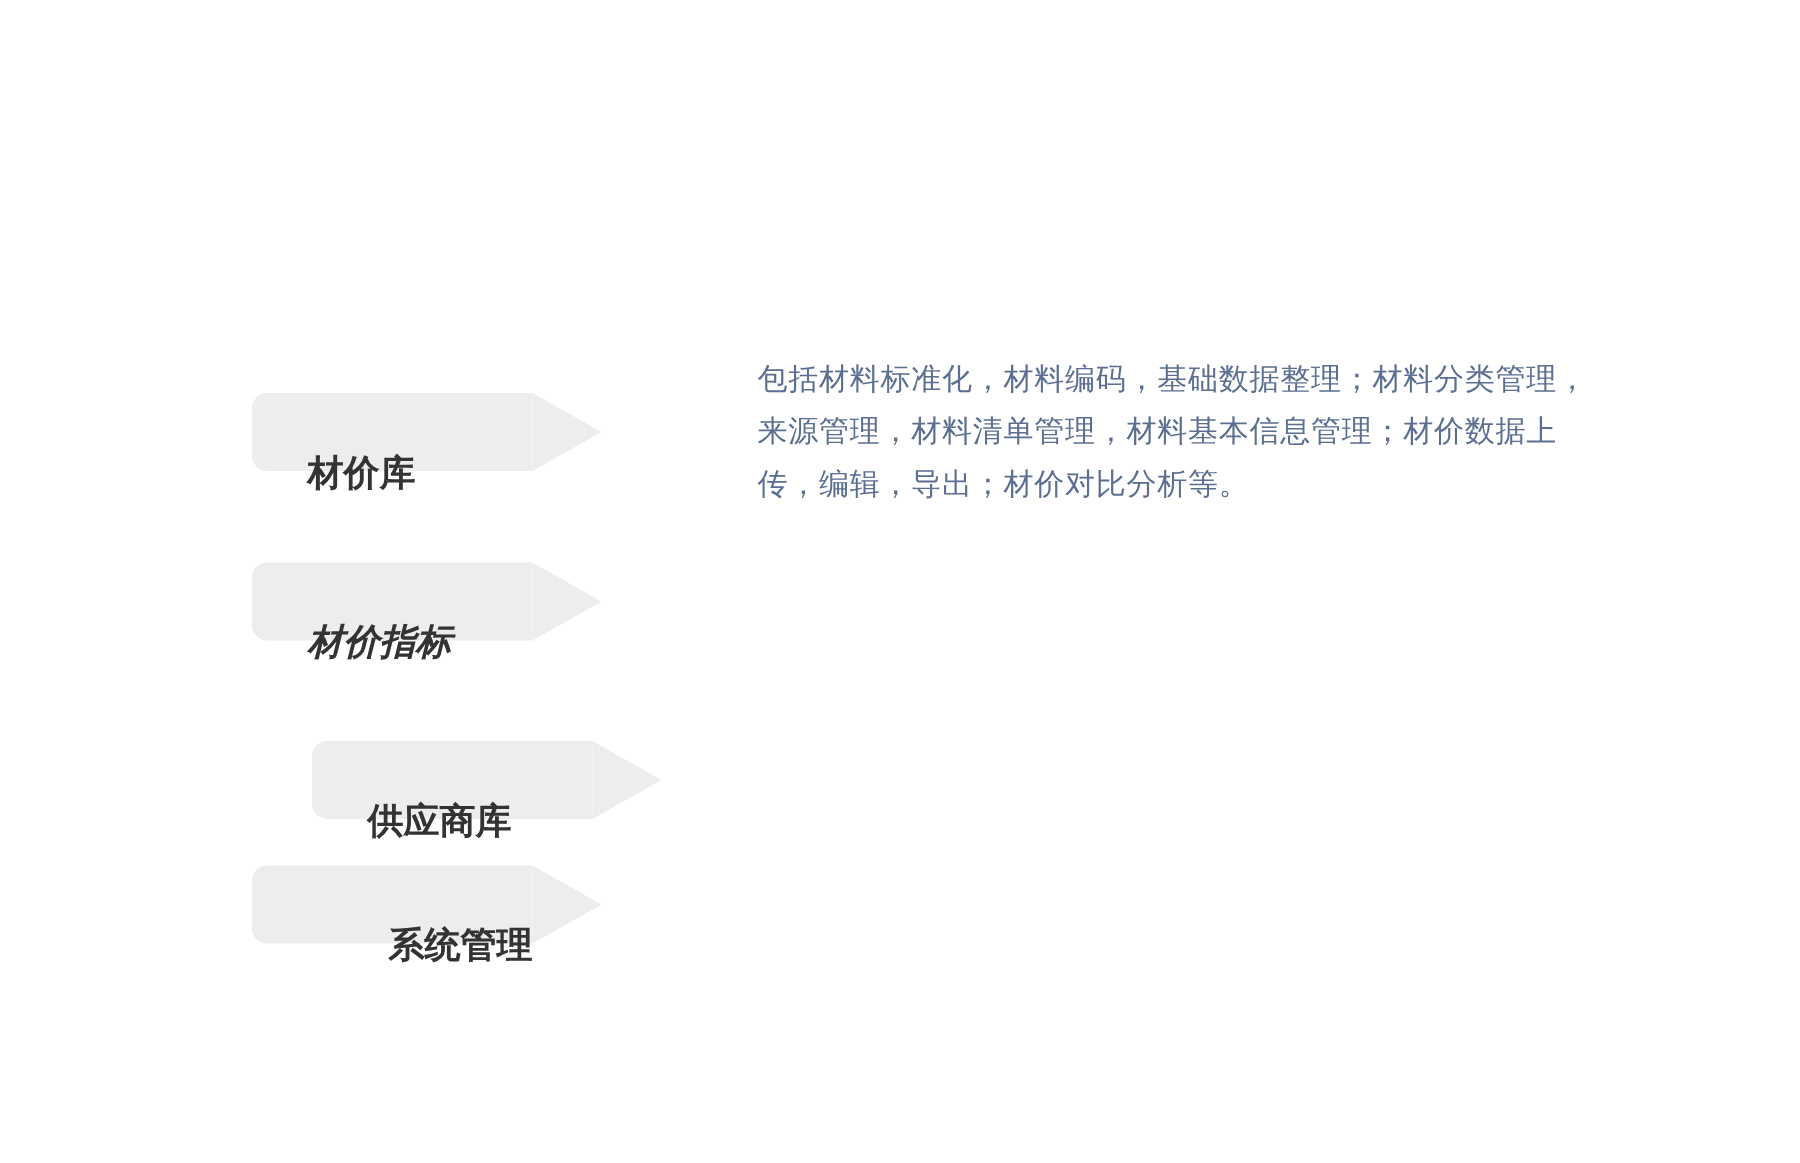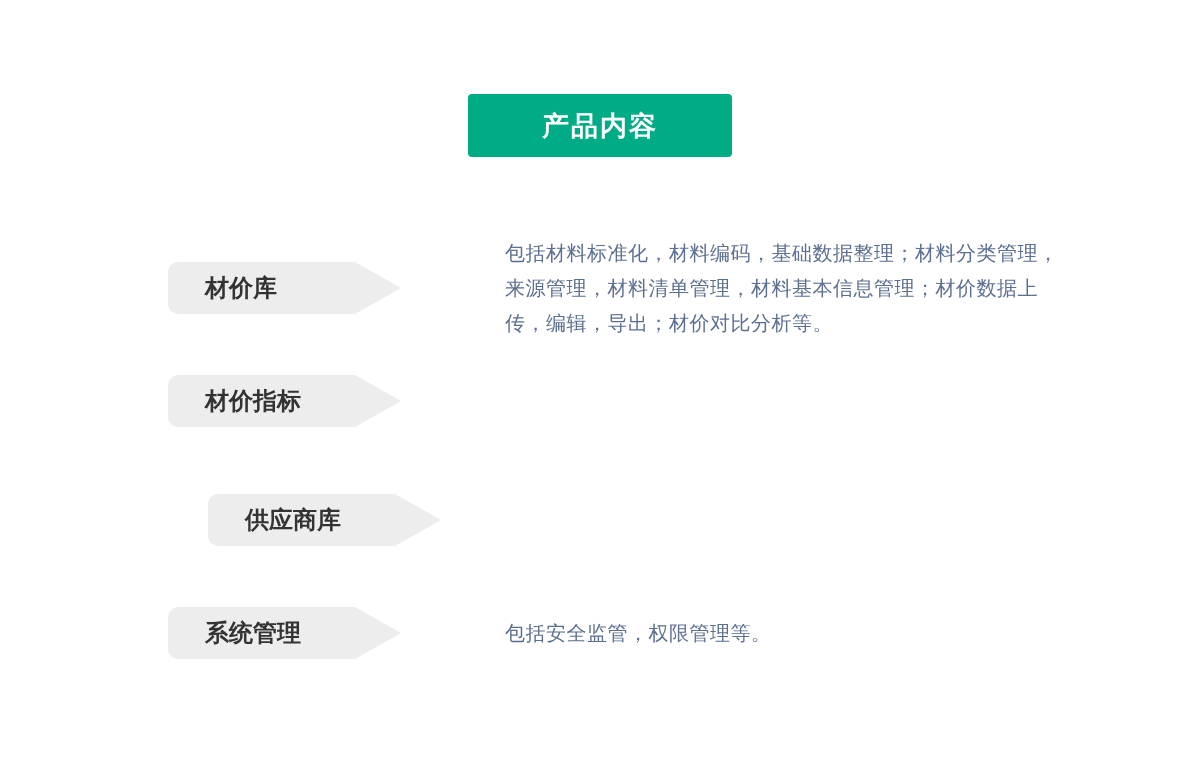--- a/index.html
+++ b/index.html
@@ -38,23 +38,23 @@
   }
   
   .row {
     position: absolute;
     left: 168px;
     height: 52px;
     display: flex;
     align-items: center;
   }
   .row-0 { top: 262px; }
-  .row-1 { top: 375px; }
+  .row-1 { top: 375px; font-style: italic; }
   .row-2 { top: 494px; padding-left: 40px; }
-  .row-3 { top: 607px; }
+  .row-3 { top: 577px; text-align: right; }
   .arrow {
     position: relative;
     flex: 0 0 auto;
     width: 187px; height: 52px;
     background: var(--arrow-bg);
     border-radius: 10px 0 0 10px;
   }
   .arrow::after {
     content: "";
     position: absolute;
@@ -65,39 +65,37 @@
     border-left: 46px solid var(--arrow-bg);
   }
   .arrow-label {
     display: block;
     padding-left: 37px;
     line-height: 52px;
     font-size: 24px;
     font-weight: bold;
     color: var(--label-color);
     white-space: nowrap;
+    margin-top: 28px;
   }
   .desc {
     margin-left: 150px;
     width: 590px;
     font-size: 20px;
     line-height: 35px;
     letter-spacing: 0.5px;
     color: var(--desc-color);
     white-space: pre-line;
   }
 </style>
 </head>
 <body>
 
 <div class="canvas">
 
-  <div class="banner">
-    <span class="banner-text">产品内容</span>
-  </div>
 
   <div class="row row-0">
     <div class="arrow">
       <span class="arrow-label">材价库</span>
     </div>
     <div class="desc">包括材料标准化，材料编码，基础数据整理；材料分类管理，
 来源管理，材料清单管理，材料基本信息管理；材价数据上
 传，编辑，导出；材价对比分析等。</div>
   </div>
 
@@ -110,16 +108,15 @@
   <div class="row row-2">
     <div class="arrow">
       <span class="arrow-label">供应商库</span>
     </div>
   </div>
 
   <div class="row row-3">
     <div class="arrow">
       <span class="arrow-label">系统管理</span>
     </div>
-    <div class="desc">包括安全监管，权限管理等。</div>
   </div>
 
 </div>
 
 </body></html>

